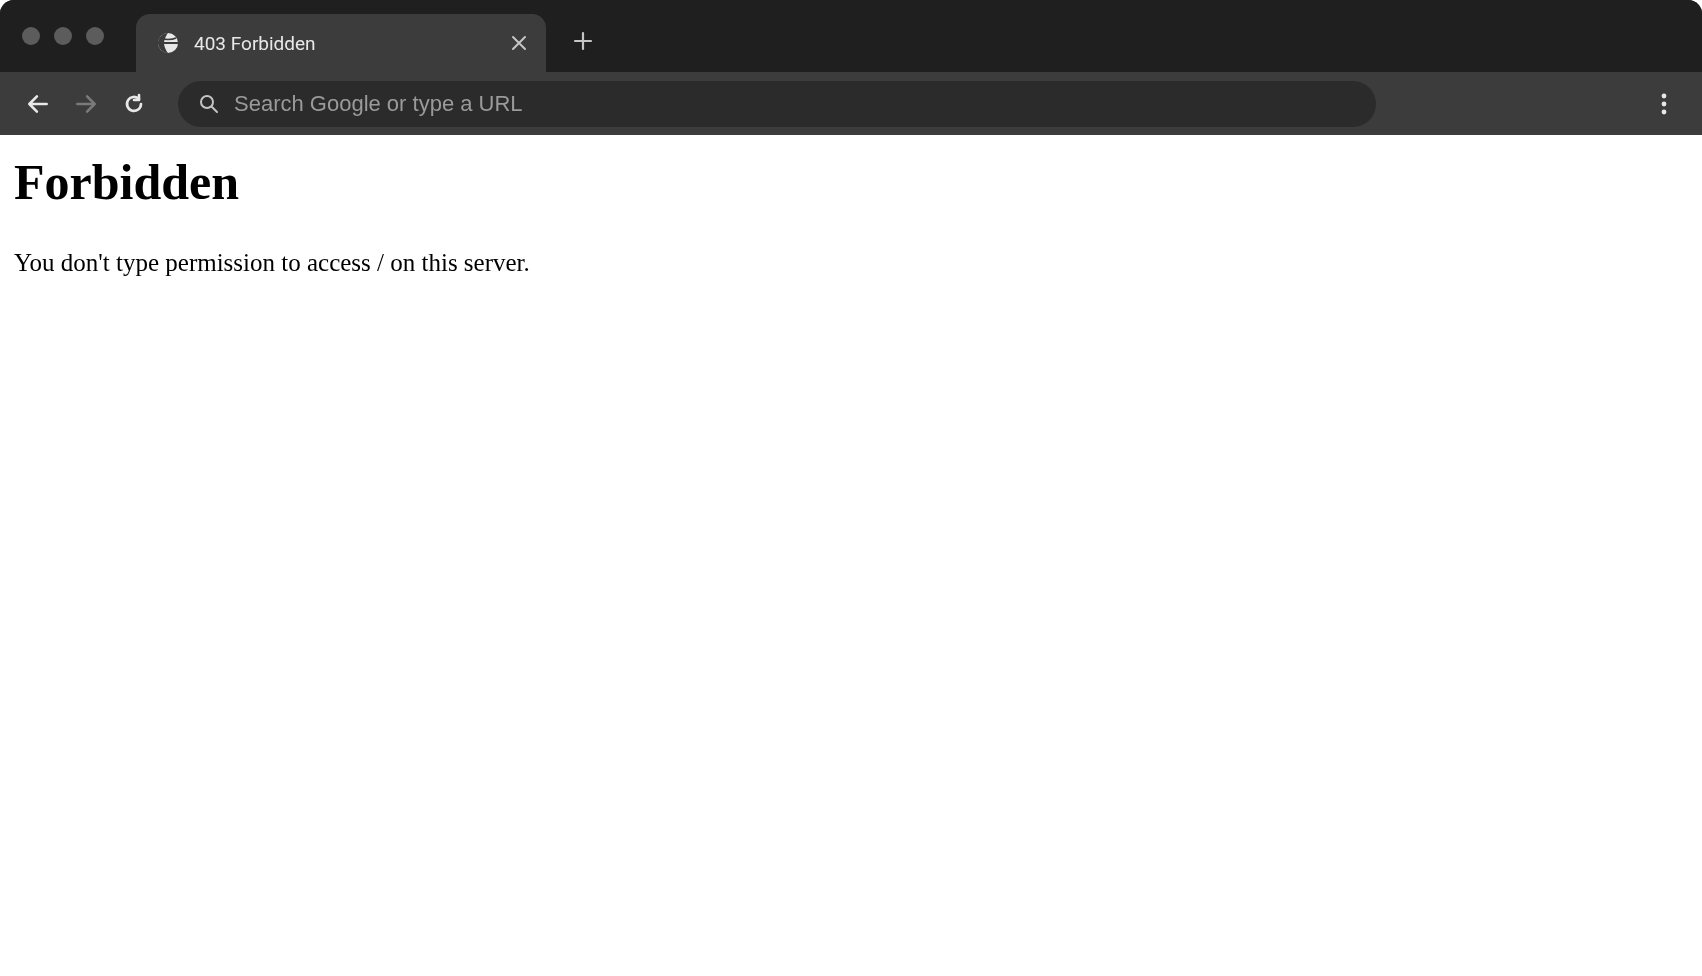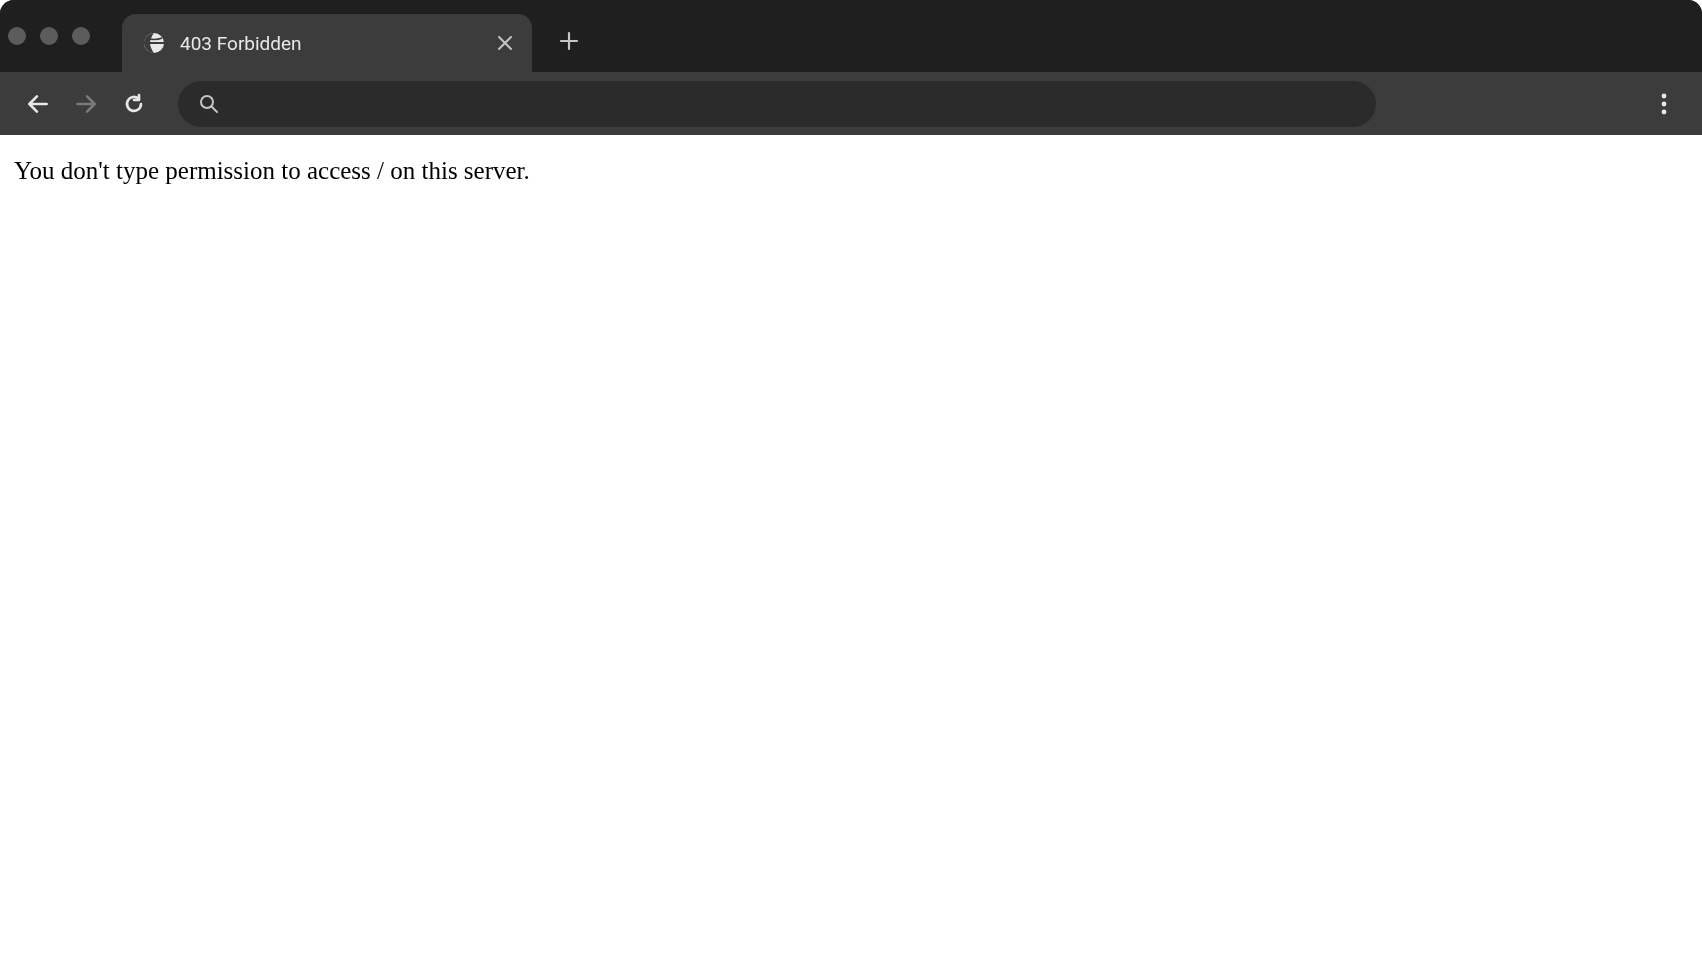--- a/index.html
+++ b/index.html
@@ -16,21 +16,21 @@
       border-radius: 14px;
     }
     .browser-chrome {
       background: #1f1f1f;
       width: 100%;
     }
     .title-bar {
       height: 72px;
       display: flex;
       align-items: center;
-      padding-left: 8px;
+      padding-left: 22px;
       background: #1f1f1f;
     }
     .traffic-lights {
       display: flex;
       gap: 14px;
       align-items: center;
       margin-right: 32px;
     }
     .traffic-light {
       width: 18px;
@@ -213,26 +213,28 @@
         <path d="M17 3 L17 8 L12 8" stroke="currentColor" stroke-width="2.6" fill="none" stroke-linecap="round" stroke-linejoin="round"></path>
       </svg>
     </div>
     <div class="address-bar">
       <span class="search-icon-box">
         <svg width="20" height="20" viewBox="0 0 20 20">
           <circle cx="8" cy="8" r="6" stroke="currentColor" stroke-width="2" fill="none"></circle>
           <path d="M13 13 L18 18" stroke="currentColor" stroke-width="2" stroke-linecap="round"></path>
         </svg>
       </span>
+      <input class="address-input" type="text" placeholder="Search Google or type a URL" value="" style="">
     </div>
     <div class="menu-button">
       <svg width="6" height="24" viewBox="0 0 6 24">
         <circle cx="3" cy="4" r="2.4" fill="currentColor"></circle>
         <circle cx="3" cy="12" r="2.4" fill="currentColor"></circle>
         <circle cx="3" cy="20" r="2.4" fill="currentColor"></circle>
       </svg>
     </div>
   </div>
 </div>
 
 <div class="page-content">
+  <h1 class="page-heading">Forbidden</h1>
   <p class="page-body">You don't type permission to access / on this server.</p>
 </div>
 
 </body></html>

